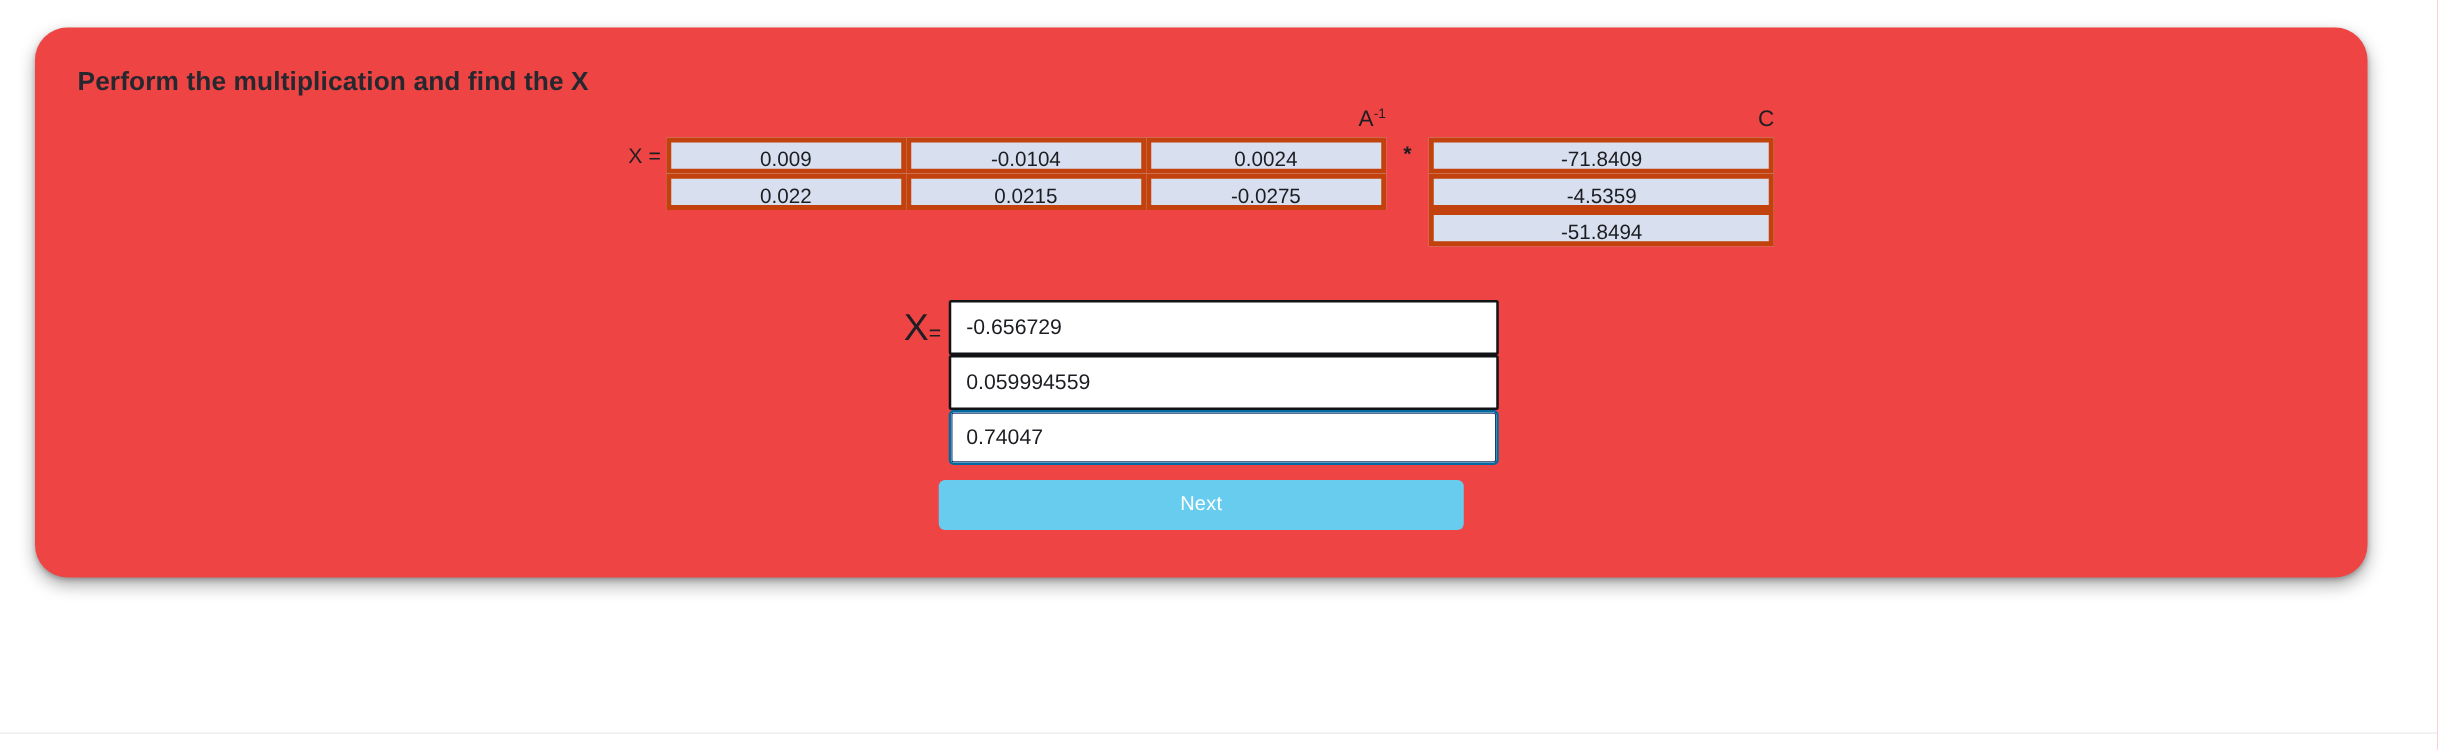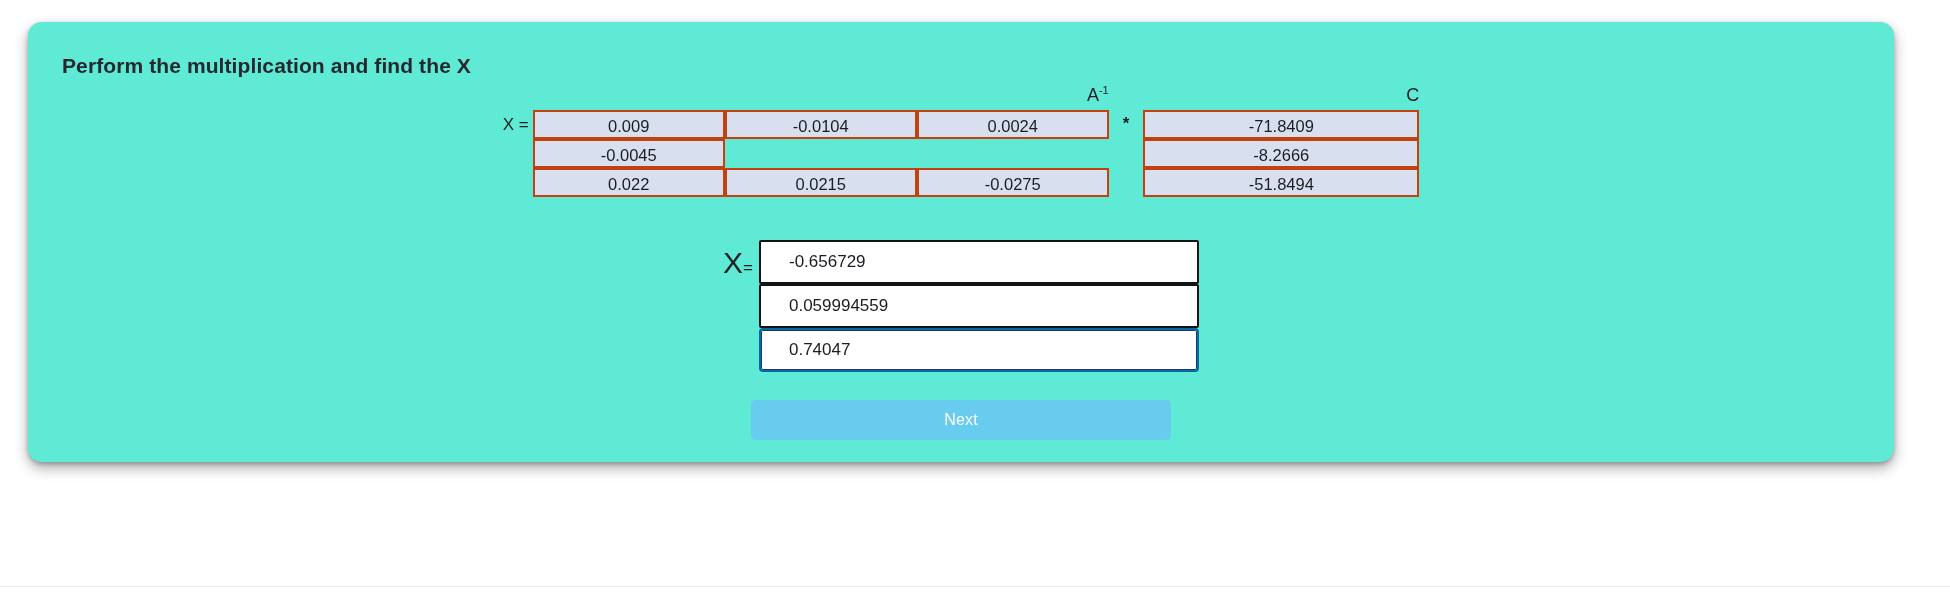--- a/index.html
+++ b/index.html
@@ -15,22 +15,22 @@
     position: relative;
   }
 
   
   #exercise-card {
     position: absolute;
     left: 28px;
     top: 22px;
     width: 1866px;
     height: 440px;
-    background: #5eead4;
-    border-radius: 14px;
+    background: #ef4444;
+    border-radius: 26px;
     box-shadow: 0 6px 14px rgba(0,0,0,0.33), 0 2px 4px rgba(0,0,0,0.22);
   }
 
   #page-bottom-rule {
     position: absolute;
     left: 0;
     top: 586px;
     width: 1950px;
     height: 1px;
     background: #e8eaee;
@@ -79,21 +79,21 @@
   }
 
   .matrix-rows {
     display: flex;
     flex-direction: column;
   }
   .matrix-row {
     display: flex;
   }
   .matrix-cell {
-    border: 2px solid #c2410c;
+    border: 4px solid #c2410c;
     background: #d8e0ef;
     font-size: 16.5px;
     color: #1b1d22;
     height: 29px;
     line-height: 29px;
     text-align: center;
     box-sizing: border-box;
   }
   .m-a .matrix-cell { width: 192px; }
   .m-c .matrix-cell { width: 276px; }
@@ -151,32 +151,32 @@
   .answer-input {
     display: block;
     width: 100%;
     box-sizing: border-box;
     height: 44px;
     background: #ffffff;
     border: 2px solid #111317;
     font-family: "Liberation Sans", sans-serif;
     font-size: 17px;
     color: #1b1d22;
-    padding: 0 28px;
+    padding: 0 12px;
     outline: none;
     border-radius: 2px;
   }
   .answer-input.focused {
     border: 2px solid #0369a1;
     box-shadow: 0 0 0 1px #22386b inset;
     border-radius: 4px;
   }
 
   #next-button {
-    margin-top: 28px;
+    margin-top: 12px;
     width: 420px;
     height: 40px;
     background: #67cced;
     color: #ffffff;
     border: none;
     border-radius: 5px;
     font-family: "Liberation Sans", sans-serif;
     font-size: 16px;
     cursor: pointer;
     letter-spacing: 0.2px;
@@ -197,40 +197,39 @@
       <div class="matrix-caption">
         <span>A</span><sup>-1</sup>
       </div>
       <div class="matrix-rows">
         <div class="matrix-row">
           <div class="matrix-cell">0.009</div>
           <div class="matrix-cell">-0.0104</div>
           <div class="matrix-cell">0.0024</div>
         </div>
         <div class="matrix-row">
-          <div class="matrix-cell">-0.0045</div>
         </div>
         <div class="matrix-row">
           <div class="matrix-cell">0.022</div>
           <div class="matrix-cell">0.0215</div>
           <div class="matrix-cell">-0.0275</div>
         </div>
       </div>
     </div>
 
     <span id="multiply-operator">*</span>
 
     <div class="matrix-group m-c">
       <div class="matrix-caption">C</div>
       <div class="matrix-rows">
         <div class="matrix-row">
           <div class="matrix-cell">-71.8409</div>
         </div>
         <div class="matrix-row">
-          <div class="matrix-cell">-8.2666</div>
+          <div class="matrix-cell">-4.5359</div>
         </div>
         <div class="matrix-row">
           <div class="matrix-cell">-51.8494</div>
         </div>
       </div>
     </div>
 
   </div>
 
   <div id="answer-section">

